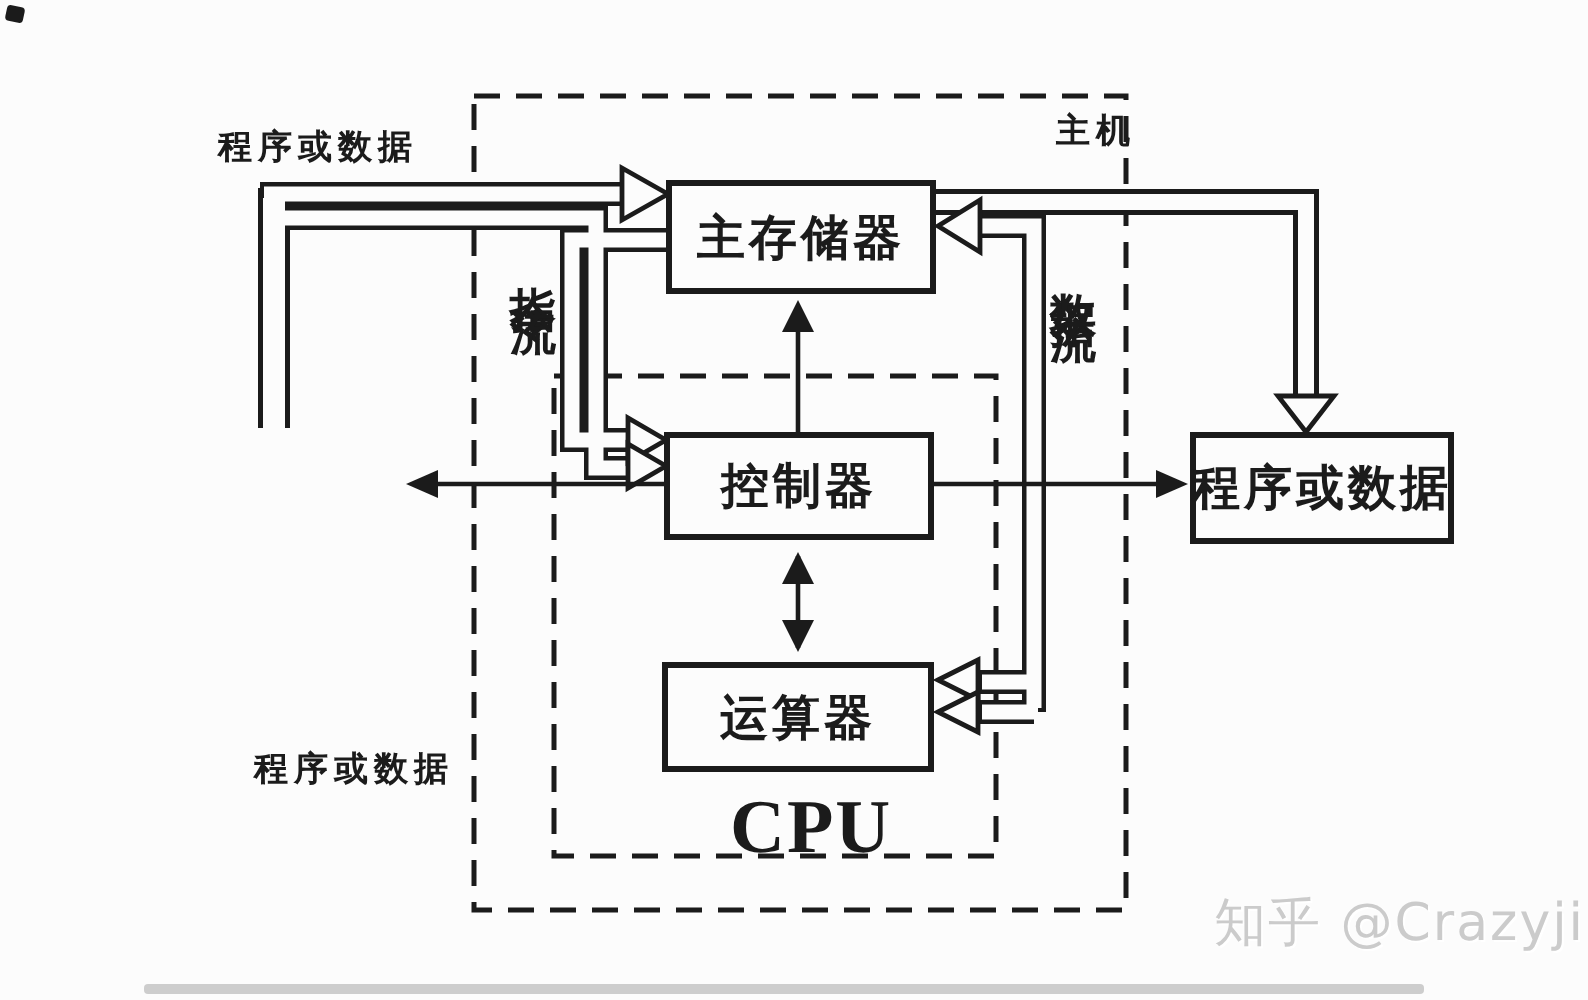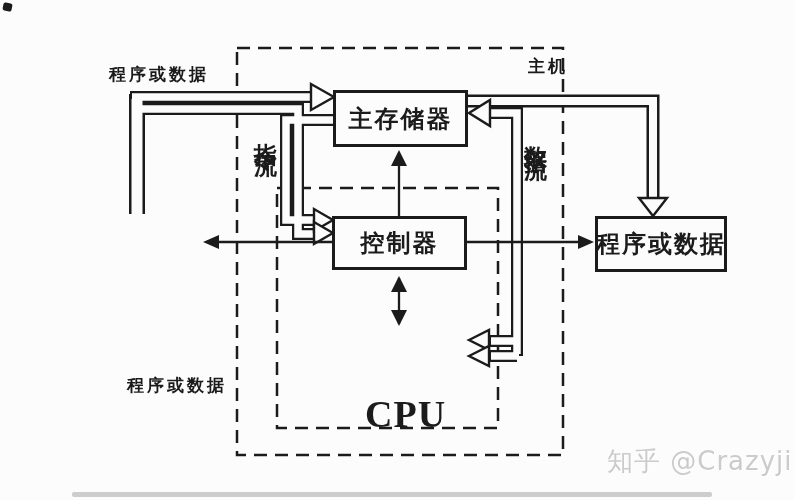--- a/index.html
+++ b/index.html
@@ -86,20 +86,23 @@
     <polygon points="399,276 391,292 407,292" fill="#1b1b1b"></polygon>
     <polygon points="399,326 391,310 407,310" fill="#1b1b1b"></polygon>
   </svg>
 
   <div class="box" style="left:333px;top:90px;width:129px;height:51px;">
     <span>主存储器</span>
   </div>
   <div class="box" style="left:332px;top:216px;width:129px;height:48px;">
     <span>控制器</span>
   </div>
+  <div class="box" style="left:331px;top:331px;width:130px;height:49px;">
+    <span>运算器</span>
+  </div>
   <div class="box" style="left:595px;top:216px;width:126px;height:50px;">
     <span>程序或数据</span>
   </div>
 
   <div class="lbl" style="left:109px;top:65px;">程序或数据</div>
   <div class="lbl" style="left:127px;top:376px;">程序或数据</div>
   <div class="lbl-vert" style="left:251px;top:124px;">指令流</div>
   <div class="lbl-vert" style="left:521px;top:128px;">数据流</div>
   <div class="lbl" style="left:480px;top:57px;margin-left:48px;">主机</div>
   <div class="lbl-cpu" style="left:365px;top:392px;">CPU</div>

